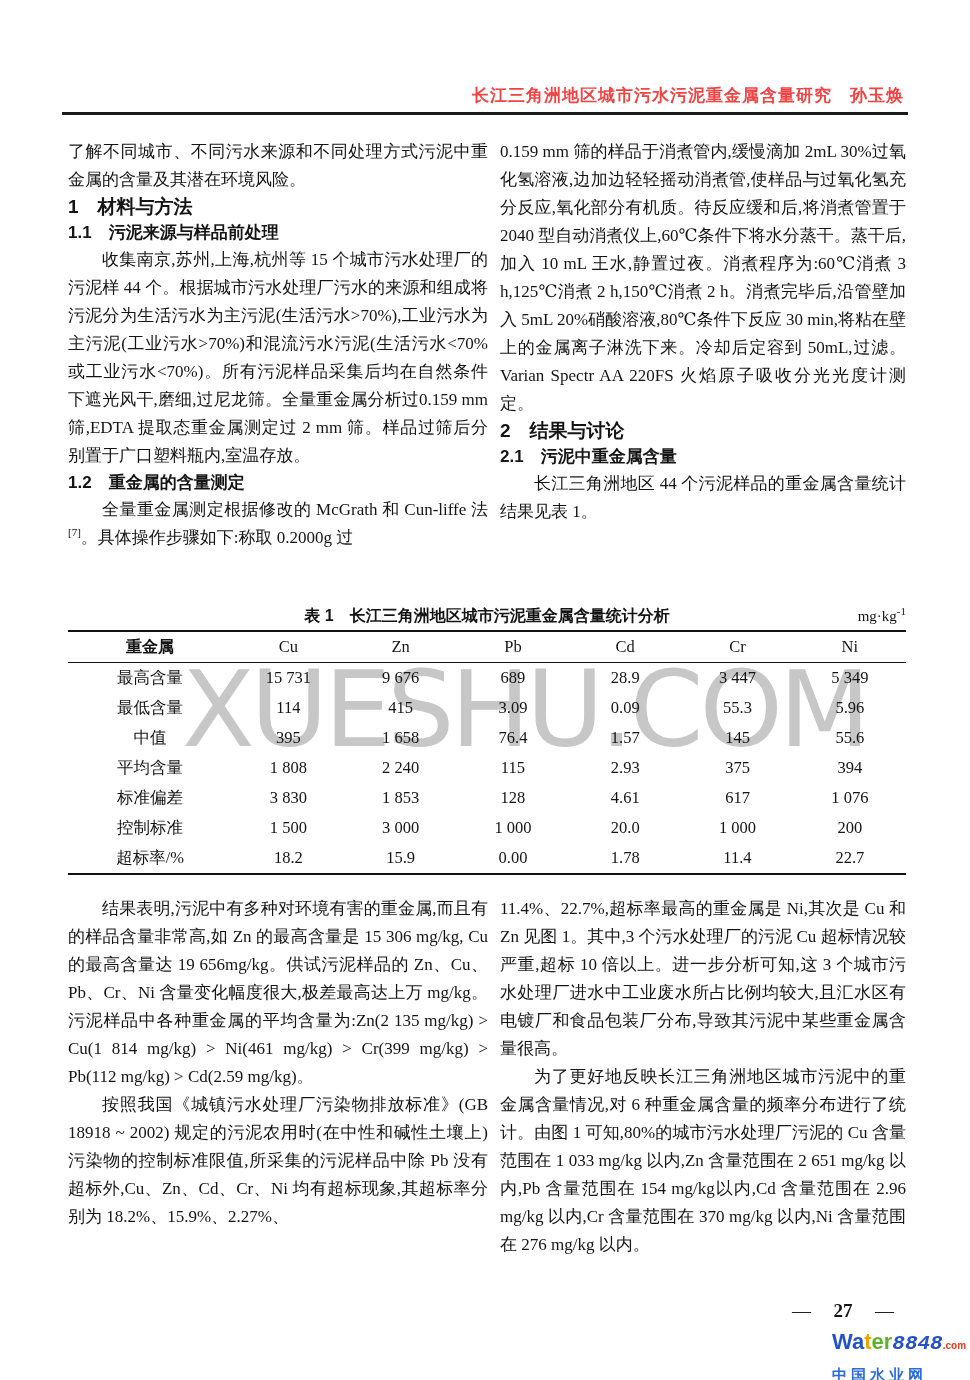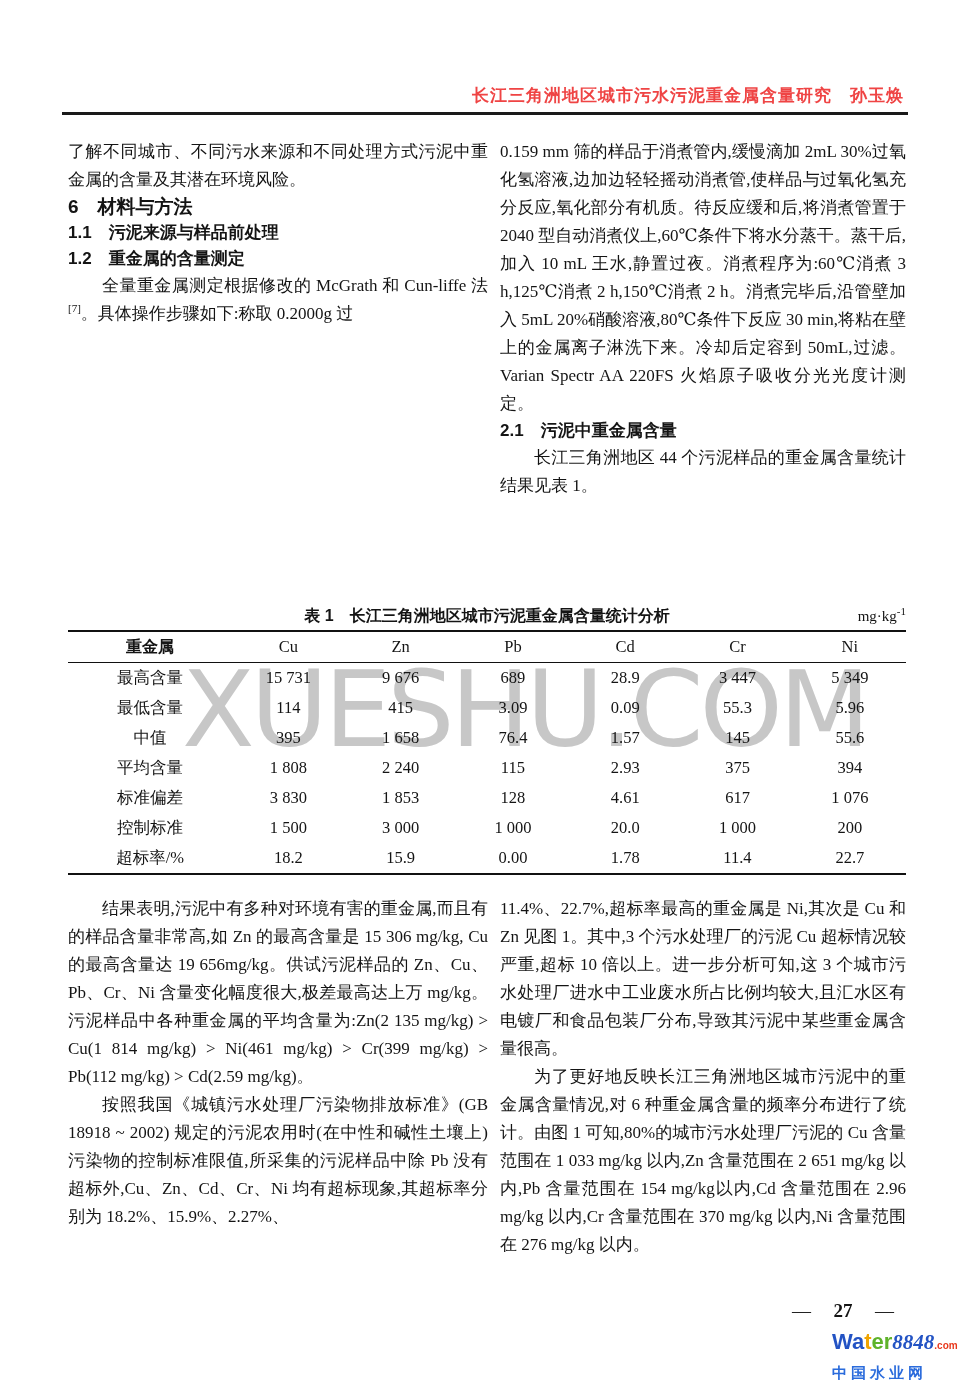--- a/index.html
+++ b/index.html
@@ -39,42 +39,44 @@
   table.stat th{font-weight:normal;font-size:16.5px;height:28px;border-bottom:1.5px solid #111;
        font-family:"Liberation Serif","DejaVu Serif",serif;}
   table.stat th.metal{font-family:"Liberation Sans","DejaVu Sans",sans-serif;font-weight:bold;font-size:16px;}
   table.stat td{font-size:16.5px;height:30px;text-align:center;padding:0;}
   
   .page-number{position:absolute;left:792px;top:1300px;width:102px;display:flex;
        justify-content:space-between;align-items:center;font-size:19px;}
   .page-number .num{font-weight:bold;}
   .logo{position:absolute;right:6px;top:1330px;width:132px;font-family:"Liberation Sans","DejaVu Sans",sans-serif;line-height:1.05;}
   .logo-line1{font-weight:bold;font-size:22px;white-space:nowrap;}
-  .logo-digits{font-family:Liberation Serif, serif;font-style:italic;font-size:21px;}
+  .logo-digits{font-family:Liberation Mono, monospace;font-style:italic;font-size:21px;}
   .logo-com{font-size:10px;}
   .logo-line2{font-weight:bold;font-size:15px;letter-spacing:4px;margin-top:12px;white-space:nowrap;}
 </style>
 </head>
 <body>
 
 <div class="page">
 
   <div class="running-title">长江三角洲地区城市污水污泥重金属含量研究　孙玉焕</div>
   <div class="header-rule"></div>
 
   <div class="col col-left-top">
     <p>了解不同城市、不同污水来源和不同处理方式污泥中重金属的含量及其潜在环境风险。</p>
-    <p class="sec mt-big">6　材料与方法</p>
+    <p class="sec mt-big">1　材料与方法</p>
     <p class="subsec mt-med">1.1　污泥来源与样品前处理</p>
+    <p class="indent mt-sm">收集南京,苏州,上海,杭州等 15 个城市污水处理厂的污泥样 44 个。根据城市污水处理厂污水的来源和组成将污泥分为生活污水为主污泥(生活污水&gt;70%),工业污水为主污泥(工业污水&gt;70%)和混流污水污泥(生活污水&lt;70%或工业污水&lt;70%)。所有污泥样品采集后均在自然条件下遮光风干,磨细,过尼龙筛。全量重金属分析过0.159 mm筛,EDTA 提取态重金属测定过 2 mm 筛。样品过筛后分别置于广口塑料瓶内,室温存放。</p>
     <p class="subsec mt-sm">1.2　重金属的含量测定</p>
     <p class="indent mt-sm"><span>全量重金属测定根据修改的 McGrath 和 Cun-liffe 法</span><sup>[7]</sup><span>。具体操作步骤如下:称取 0.2000g 过</span></p>
   </div>
 
   <div class="col col-right-top">
     <p>0.159 mm 筛的样品于消煮管内,缓慢滴加 2mL 30%过氧化氢溶液,边加边轻轻摇动消煮管,使样品与过氧化氢充分反应,氧化部分有机质。待反应缓和后,将消煮管置于 2040 型自动消煮仪上,60℃条件下将水分蒸干。蒸干后,加入 10 mL 王水,静置过夜。消煮程序为:60℃消煮 3 h,125℃消煮 2 h,150℃消煮 2 h。消煮完毕后,沿管壁加入 5mL 20%硝酸溶液,80℃条件下反应 30 min,将粘在壁上的金属离子淋洗下来。冷却后定容到 50mL,过滤。Varian Spectr AA 220FS 火焰原子吸收分光光度计测定。</p>
+    <p class="sec mt-big">2　结果与讨论</p>
     <p class="subsec mt-med">2.1　污泥中重金属含量</p>
     <p class="indent mt-sm">长江三角洲地区 44 个污泥样品的重金属含量统计结果见表 1。</p>
   </div>
 
   <div class="watermark" style="color: rgb(199, 199, 199);">XUESHU.COM</div>
 
   <div class="tablewrap">
     <div class="table-caption-row">
       <span class="table-caption">表 1　长江三角洲地区城市污泥重金属含量统计分析</span>
       <span class="table-unit"><span>mg·kg</span><sup>-1</sup></span>

